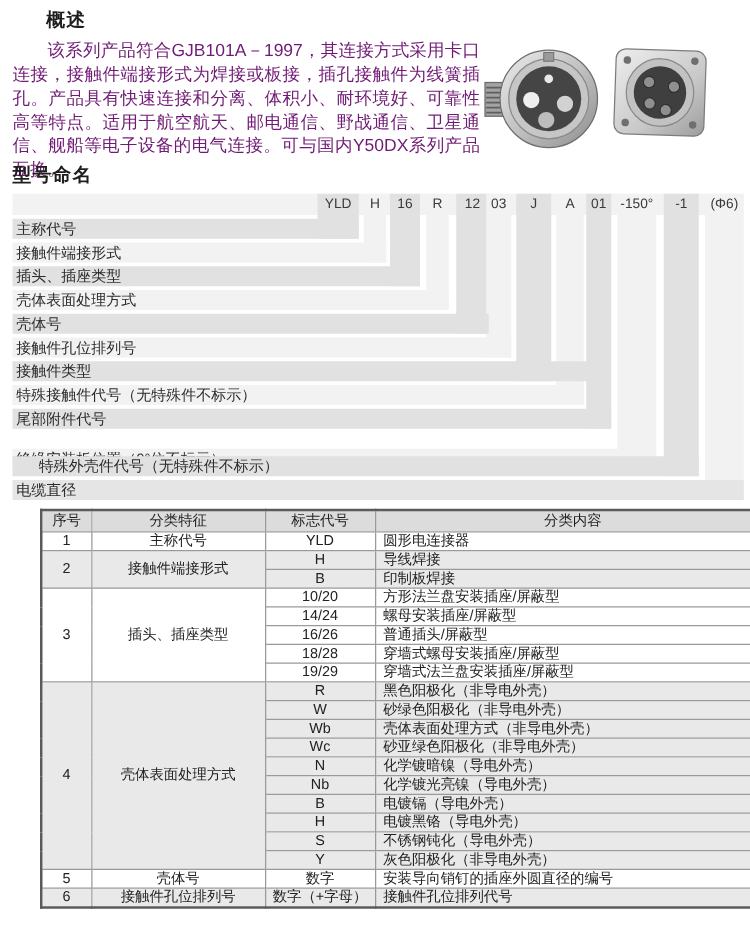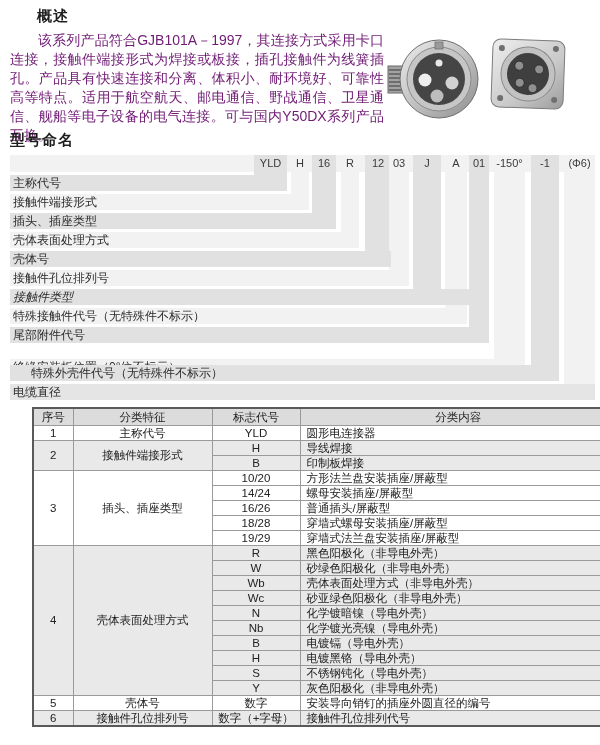--- a/index.html
+++ b/index.html
@@ -109,21 +109,21 @@
       <div class="strip" style="left: 469px; width: 20px; height: 188px; background: rgb(225, 225, 225);"></div>
       <div class="strip" style="left: 494px; width: 31px; height: 207px; background: rgb(242, 242, 242);"></div>
       <div class="strip" style="left: 531px; width: 28px; height: 226px; background: rgb(225, 225, 225);"></div>
       <div class="strip" style="left: 564px; width: 31px; height: 245px; background: rgb(242, 242, 242);"></div>
       <div class="label-bar" style="top: 20px; width: 277px; background: rgb(225, 225, 225);">主称代号</div>
       <div class="label-bar" style="top: 39px; width: 299px; background: rgb(242, 242, 242);">接触件端接形式</div>
       <div class="label-bar" style="top: 58px; width: 326px; background: rgb(225, 225, 225);">插头、插座类型</div>
       <div class="label-bar" style="top: 77px; width: 349px; background: rgb(242, 242, 242);">壳体表面处理方式</div>
       <div class="label-bar" style="top: 96px; width: 381px; background: rgb(225, 225, 225);">壳体号</div>
       <div class="label-bar" style="top: 115px; width: 399px; background: rgb(242, 242, 242);">接触件孔位排列号</div>
-      <div class="label-bar" style="top: 134px; width: 470px; background: rgb(225, 225, 225); font-style: italic;">接触件类型</div>
+      <div class="label-bar" style="top: 134px; width: 470px; background: rgb(225, 225, 225);">接触件类型</div>
       <div class="label-bar" style="top: 153px; width: 457px; background: rgb(242, 242, 242);">特殊接触件代号（无特殊件不标示）</div>
       <div class="label-bar" style="top: 172px; width: 479px; background: rgb(225, 225, 225);">尾部附件代号</div>
       <div class="label-bar" style="top: 191px; width: 515px; background: rgb(242, 242, 242); margin-top: 13px;">绝缘安装板位置（0°位不标示）</div>
       <div class="label-bar" style="top: 210px; width: 549px; background: rgb(225, 225, 225); padding-left: 21px;">特殊外壳件代号（无特殊件不标示）</div>
       <div class="label-bar" style="top: 229px; width: 585px; background: #e5e5e5;">电缆直径</div>
       <div class="code-cell" style="left: 254px; width: 33px;">YLD</div>
       <div class="code-cell" style="left: 291px; width: 18px;">H</div>
       <div class="code-cell" style="left: 312px; width: 24px;">16</div>
       <div class="code-cell" style="left: 341px; width: 18px;">R</div>
       <div class="code-cell" style="left: 365px; width: 26px;">12</div>

